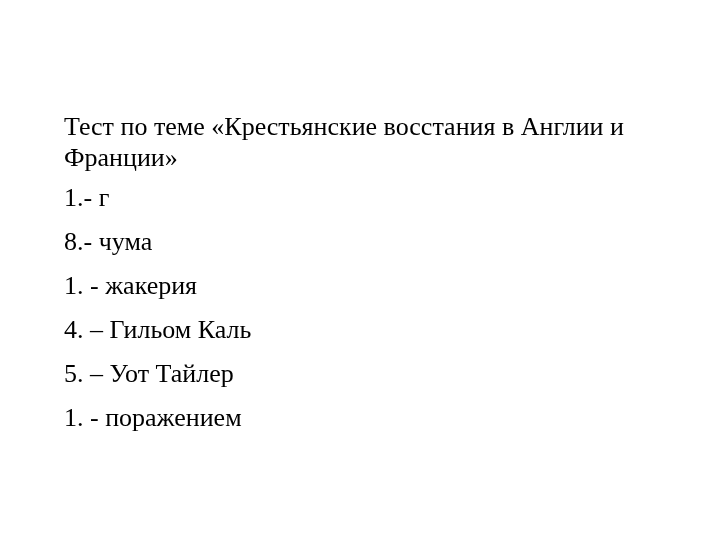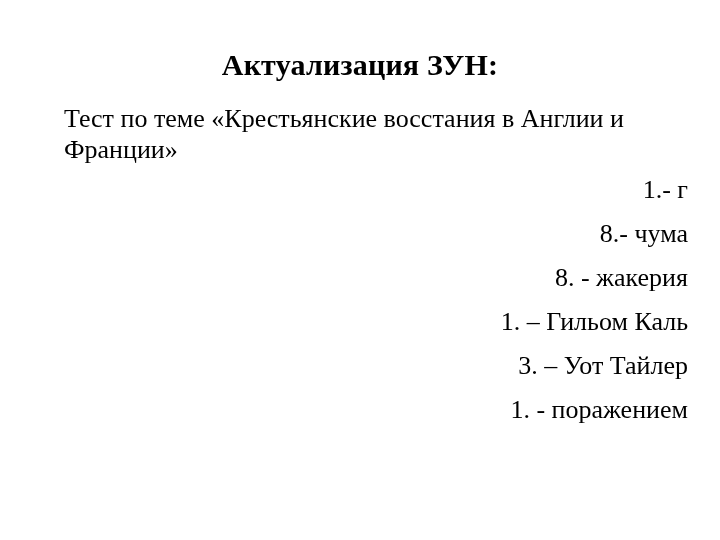--- a/index.html
+++ b/index.html
@@ -26,58 +26,57 @@
     left: 0;
     width: 720px;
     text-align: center;
     font-size: 30px;
     font-weight: bold;
     line-height: 1.1;
     letter-spacing: 0.2px;
   }
   .body-block {
     position: absolute;
-    top: 104px;
+    top: 112px;
     left: 64px;
     width: 624px;
   }
   .lead {
     font-size: 26px;
     line-height: 1.18;
     margin: 0 0 12px 0;
     text-align: left;
   }
   .answers {
     list-style: none;
     margin: 0;
     padding: 0;
   }
   .answers li {
     font-size: 26px;
     line-height: 1.0;
     margin: 0 0 18px 0;
-    text-align: right;
+    text-align: left;
     white-space: pre;
   }
 </style>
 </head>
 <body>
 
 <div class="slide">
 
-  <div class="slide-title">Актуализация ЗУН:</div>
 
   <div class="body-block">
 
     <p class="lead">Тест  по теме «Крестьянские восстания в Англии и Франции»</p>
 
     <ul class="answers">
       <li>1.- г</li>
       <li>8.- чума</li>
-      <li>8. - жакерия</li>
-      <li>1. – Гильом Каль</li>
-      <li>3. – Уот Тайлер</li>
+      <li>1. - жакерия</li>
+      <li>4. – Гильом Каль</li>
+      <li>5. – Уот Тайлер</li>
       <li>1. - поражением</li>
     </ul>
 
   </div>
 
 </div>
 
 </body></html>

